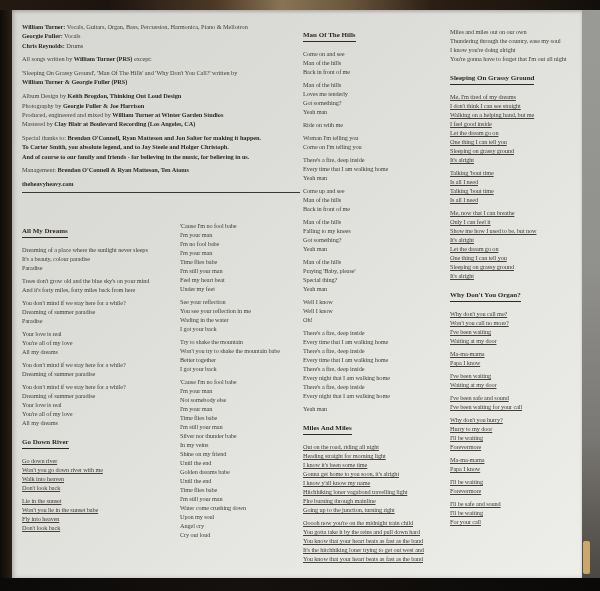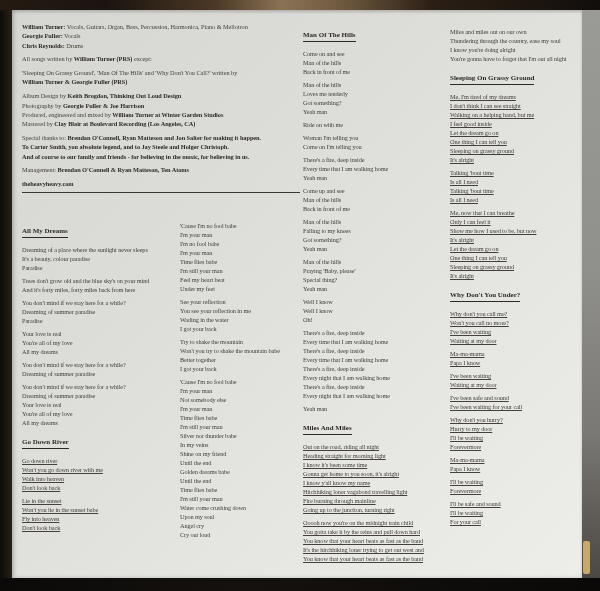--- a/index.html
+++ b/index.html
@@ -253,21 +253,21 @@
           </div><div class="stanza">
             <div class="lyric-line">Me, now that I can breathe</div>
             <div class="lyric-line">Only I can feel it</div>
             <div class="lyric-line">Show me how I used to be, but now</div>
             <div class="lyric-line">It's alright</div>
             <div class="lyric-line">Let the dream go on</div>
             <div class="lyric-line">One thing I can tell you</div>
             <div class="lyric-line">Sleeping on grassy ground</div>
             <div class="lyric-line">It's alright</div>
           </div></div>
-        <div class="song-section"><div class="song-title">Why Don't You Under?</div><br style="display: none;"><div class="stanza">
+        <div class="song-section"><div class="song-title">Why Don't You Organ?</div><br style="display: none;"><div class="stanza">
             <div class="lyric-line">Why don't you call me?</div>
             <div class="lyric-line">Won't you call no more?</div>
             <div class="lyric-line">I've been waiting</div>
             <div class="lyric-line">Waiting at my door</div>
           </div><div class="stanza">
             <div class="lyric-line">Ma-ma-mama</div>
             <div class="lyric-line">Papa I know</div>
           </div><div class="stanza">
             <div class="lyric-line">I've been waiting</div>
             <div class="lyric-line">Waiting at my door</div>

